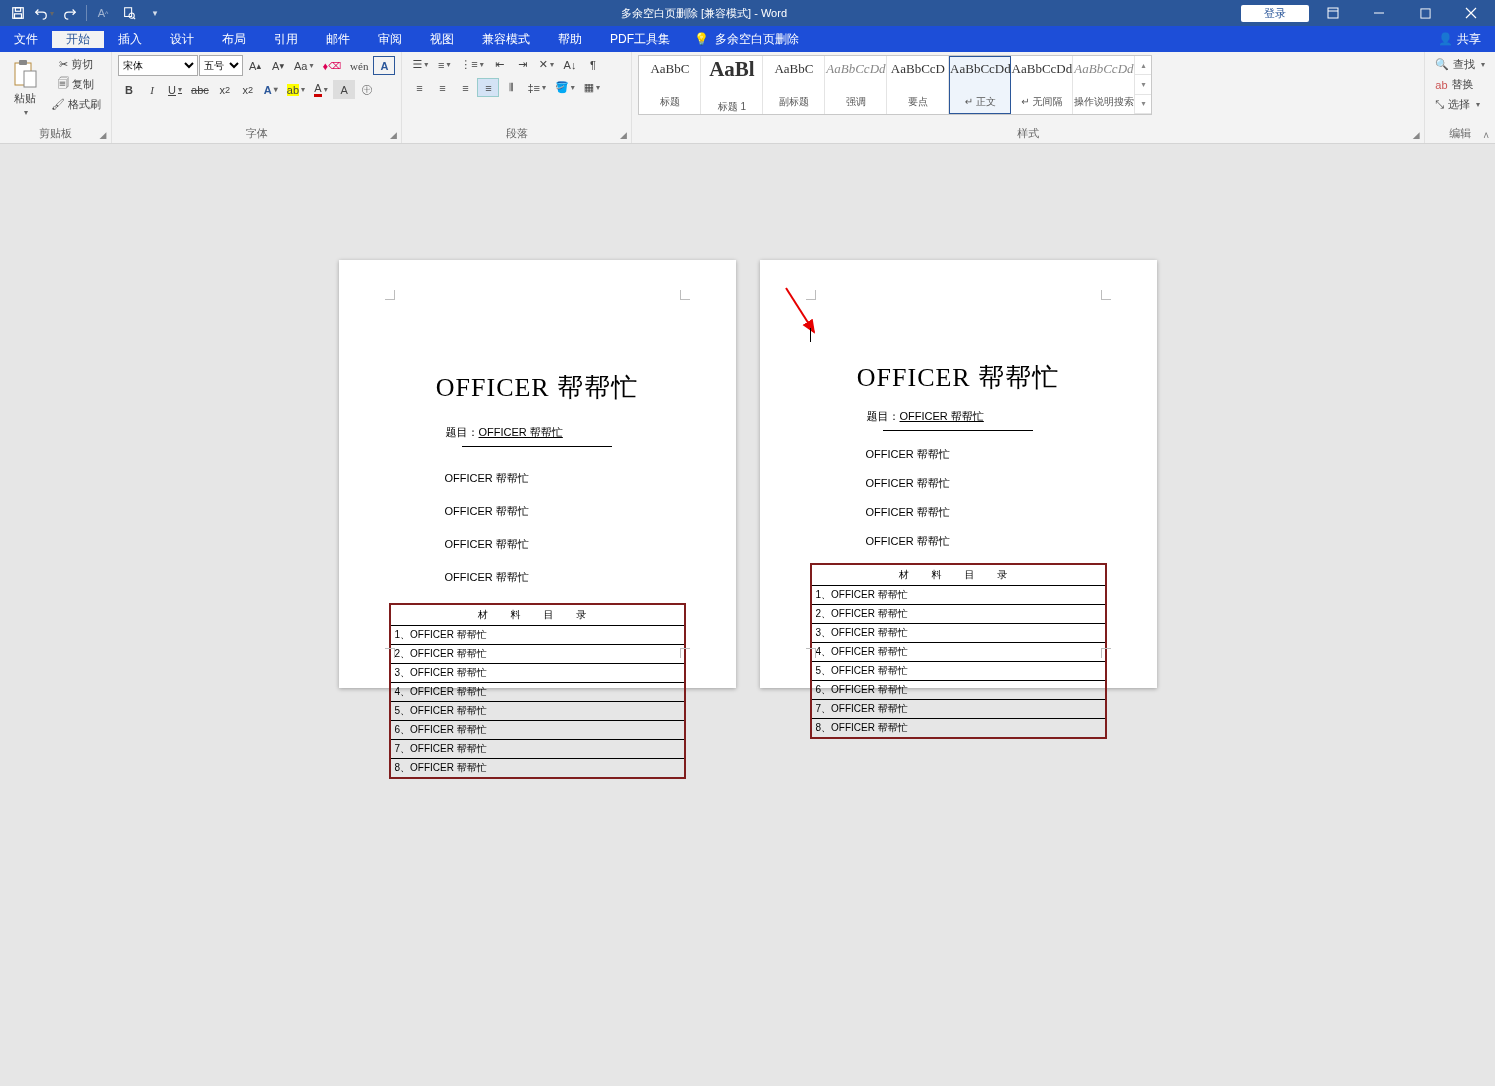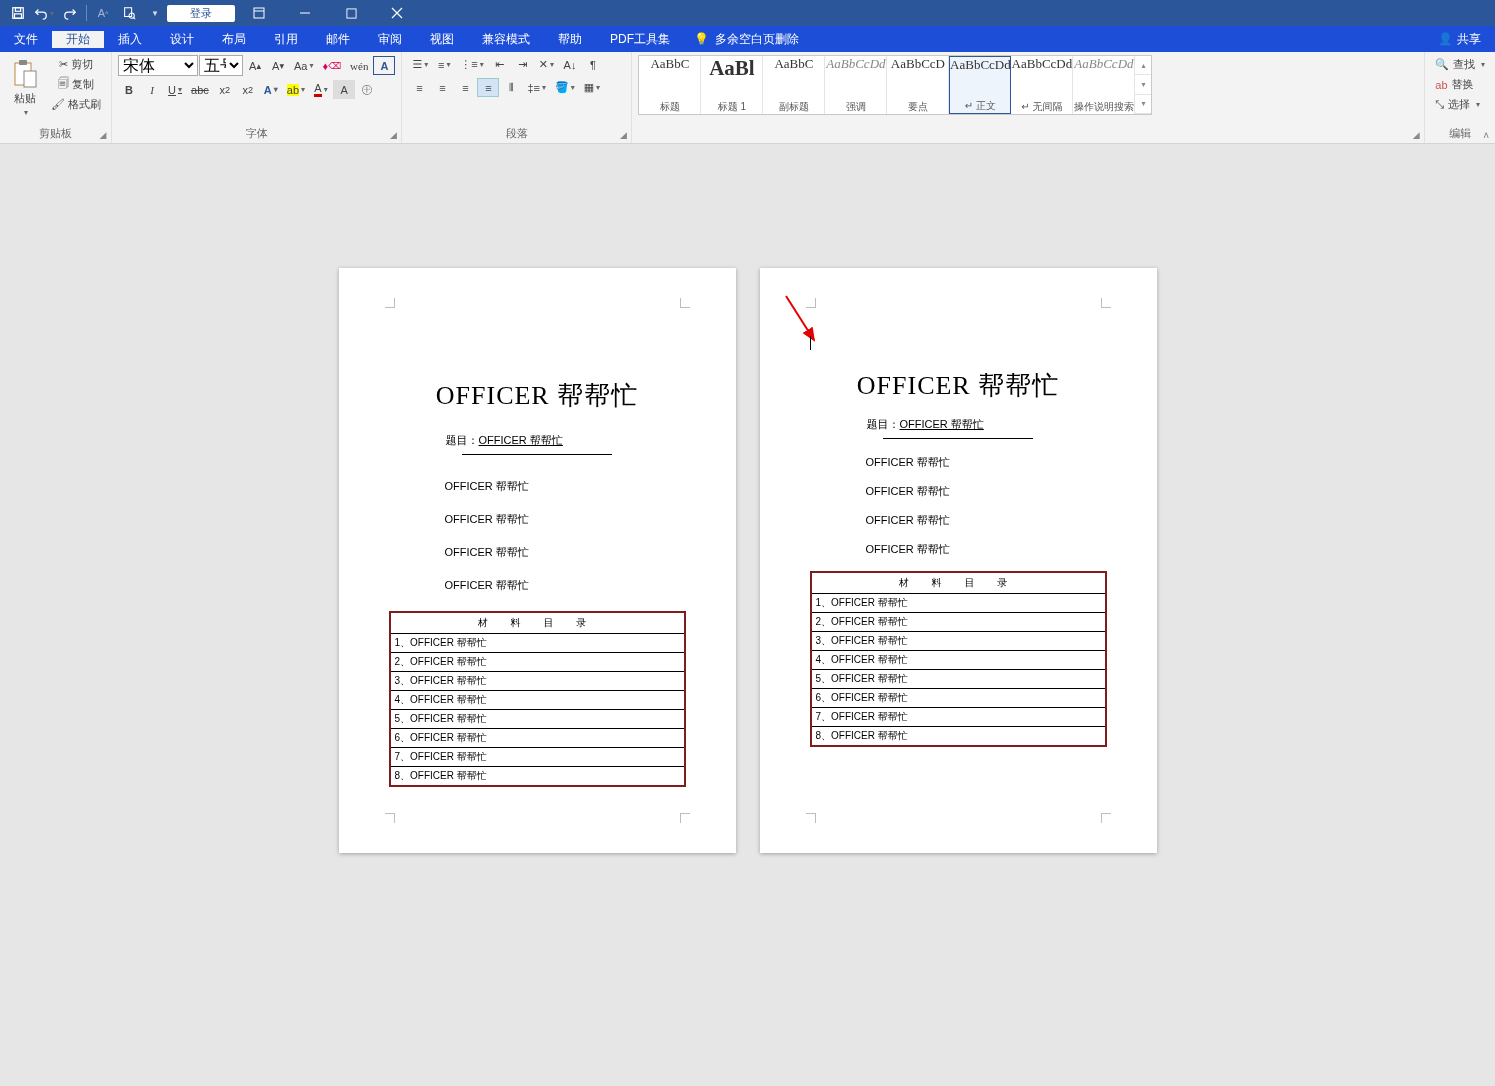--- a/index.html
+++ b/index.html
@@ -26,41 +26,41 @@
 
 .ribbon { height: 92px; background: #f3f3f3; border-bottom: 1px solid #d4d4d4; display: flex; position: relative; }
 .group { border-right: 1px solid #e1e1e1; display: flex; flex-direction: column; padding: 3px 6px 0 6px; position: relative; }
 .group-body { flex: 1; display: flex; align-items: flex-start; gap: 3px; }
 .group-label { text-align: center; font-size: 11px; color: #666; padding-bottom: 2px; position: relative; }
 .dlg-launcher { position: absolute; right: 2px; bottom: 2px; width: 12px; height: 12px; font-size: 9px; color: #888; cursor: pointer; display: flex; align-items: center; justify-content: center; }
 .vcol { display: flex; flex-direction: column; gap: 1px; }
 .smallbtn { height: 19px; min-width: 22px; padding: 0 3px; display: flex; align-items: center; justify-content: center; cursor: pointer; font-size: 11px; color: #444; border: 1px solid transparent; }
 .bigbtn { width: 38px; display: flex; flex-direction: column; align-items: center; justify-content: center; cursor: pointer; padding-top: 4px; gap: 2px; font-size: 11px; color: #444; }
 .row { display: flex; gap: 1px; align-items: center; }
-select.fontsel { height: 21px; font-size: 16px; border: 1px solid #ababab; background: #fff; }
+select.fontsel { height: 21px; font-size: 10px; border: 1px solid #ababab; background: #fff; }
 .drop-caret { font-size: 8px; padding-left: 2px; color: #666; }
 .ruler-icon { border: 1px solid #2b579a; color: #2b579a; font-weight: bold; }
 .collapse-caret { position: absolute; right: 6px; bottom: 2px; font-size: 10px; color: #777; cursor: pointer; }
 
 
 .styles-gallery { display: flex; border: 1px solid #c8c8c8; background: #fff; }
-.style-item { width: 62px; height: 58px; border-right: 1px solid #e4e4e4; display: flex; flex-direction: column; align-items: center; justify-content: space-between; cursor: pointer; font-size: 10px; color: #555; gap: 18px; }
+.style-item { width: 62px; height: 58px; border-right: 1px solid #e4e4e4; display: flex; flex-direction: column; align-items: center; justify-content: center; cursor: pointer; font-size: 10px; color: #555; gap: 18px; }
 .style-item.selected { border: 1px solid #2b579a; background: #eef4fb; }
 .style-item .preview { font-size: 13px; font-family: "宋体", serif; color: #333; }
 .style-item .preview.big { font-weight: bold; font-size: 21px; }
 .style-item .preview.ital { font-style: italic; color: #888; }
 .style-scroll { width: 16px; display: flex; flex-direction: column; }
 .style-scroll div { flex: 1; display: flex; align-items: center; justify-content: center; font-size: 8px; color: #888; border-bottom: 1px solid #e4e4e4; cursor: pointer; }
 
 
 .edit-item { height: 19px; display: flex; align-items: center; gap: 4px; font-size: 11px; color: #444; cursor: pointer; padding: 0 4px; }
 
 
 .canvas { position: absolute; top: 144px; left: 0; right: 0; bottom: 0; background: #e6e6e6; display: flex; justify-content: center; gap: 24px; padding-top: 116px; }
-.page { width: 397px; height: 585px; background: #fff; box-shadow: 0 1px 4px rgba(0,0,0,.3); position: relative; padding: 34px 50px 20px 50px; font-family: "宋体", "SimSun", serif; color: #000; margin-top: 8px; }
+.page { width: 397px; height: 428px; background: #fff; box-shadow: 0 1px 4px rgba(0,0,0,.3); position: relative; padding: 34px 50px 20px 50px; font-family: "宋体", "SimSun", serif; color: #000; }
 .cropmark { position: absolute; width: 10px; height: 10px; }
 .cropmark::before, .cropmark::after { content: ""; position: absolute; background: #bdbdbd; }
 .cm-tl { top: 30px; left: 46px; } .cm-tl::before { width: 10px; height: 1px; bottom: 0; right: 0; } .cm-tl::after { width: 1px; height: 10px; bottom: 0; right: 0; }
 .cm-tr { top: 30px; right: 46px; } .cm-tr::before { width: 10px; height: 1px; bottom: 0; left: 0; } .cm-tr::after { width: 1px; height: 10px; bottom: 0; left: 0; }
 .cm-bl { bottom: 30px; left: 46px; } .cm-bl::before { width: 10px; height: 1px; top: 0; right: 0; } .cm-bl::after { width: 1px; height: 10px; top: 0; right: 0; }
 .cm-br { bottom: 30px; right: 46px; } .cm-br::before { width: 10px; height: 1px; top: 0; left: 0; } .cm-br::after { width: 1px; height: 10px; top: 0; left: 0; }
 
 .doc-title { text-align: center; font-size: 26px; letter-spacing: 1px; margin-top: 76px; margin-bottom: 20px; font-family: "宋体", serif; }
 .page2 .doc-title { margin-top: 66px; margin-bottom: 14px; }
 .topic-line { text-align: center; font-size: 11px; margin-bottom: 4px; }
@@ -107,20 +107,21 @@
     <div class="iconbtn" style="opacity:.55">A<sup style="font-size:7px">^</sup></div>
     <div class="iconbtn">
         <svg width="14" height="14" viewBox="0 0 16 16" fill="none" stroke="currentColor" stroke-width="1.2">
           <rect x="3" y="2" width="8" height="10"></rect>
           <circle cx="11" cy="11" r="3"></circle>
           <path d="M13 13l2 2"></path>
         </svg>
       </div>
     <div class="iconbtn" style="font-size:9px;opacity:.8">▾</div>
   </div>
+  <div class="title-center">多余空白页删除 [兼容模式] - Word</div>
   <div class="title-right">
     <div class="login-btn">登录</div>
     <div class="winbtn">
         <svg width="12" height="12" viewBox="0 0 12 12" fill="none" stroke="currentColor" stroke-width="1">
           <rect x="1" y="1" width="10" height="10"></rect>
           <path d="M1 4h10"></path>
         </svg>
       </div>
     <div class="winbtn">
         <svg width="12" height="12" viewBox="0 0 12 12" stroke="currentColor">
@@ -289,20 +290,21 @@
             <div class="preview ital">AaBbCcDd</div>
             <div>操作说明搜索</div>
           </div>
           <div class="style-scroll">
             <div>▴</div>
             <div>▾</div>
             <div>▾</div>
           </div>
         </div>
     </div>
+    <div class="group-label">样式</div>
     <div class="dlg-launcher">◢</div>
   </div>
 
   <div class="group" style="min-width:64px;border-right:none">
     <div class="group-body vcol">
       <div class="edit-item">
           <span>🔍</span>
           <span>查找</span>
           <span class="drop-caret">▾</span>
         </div>

